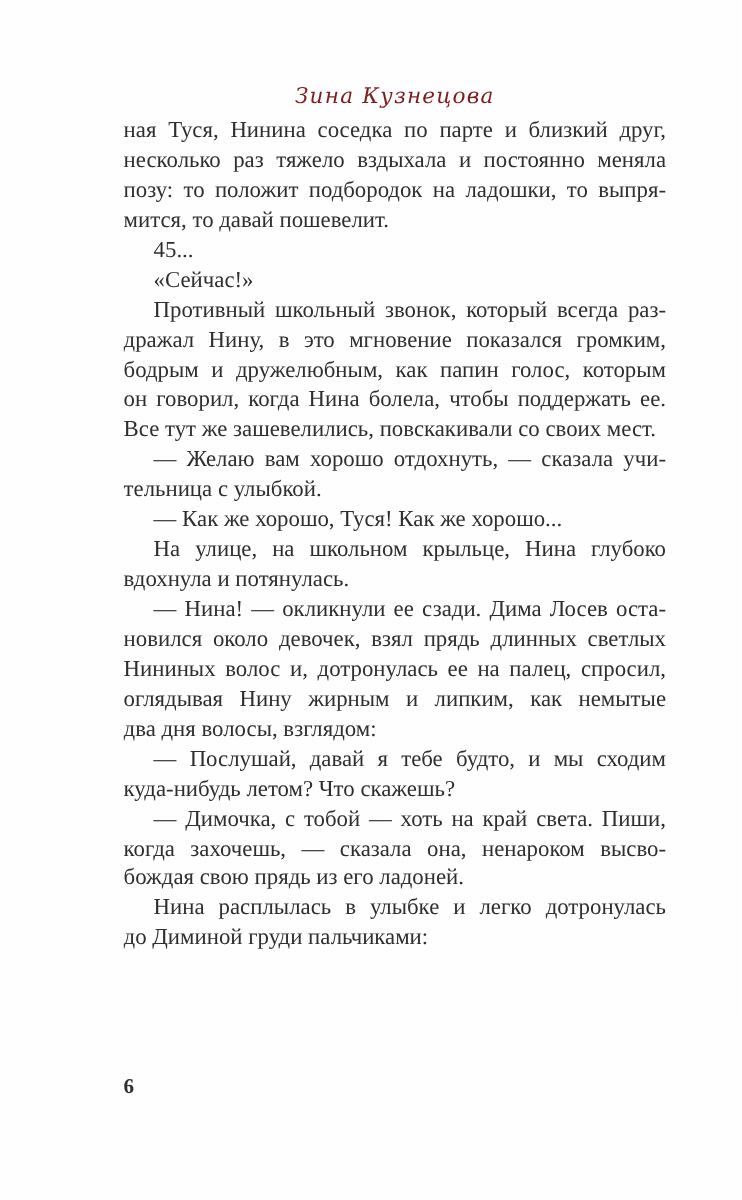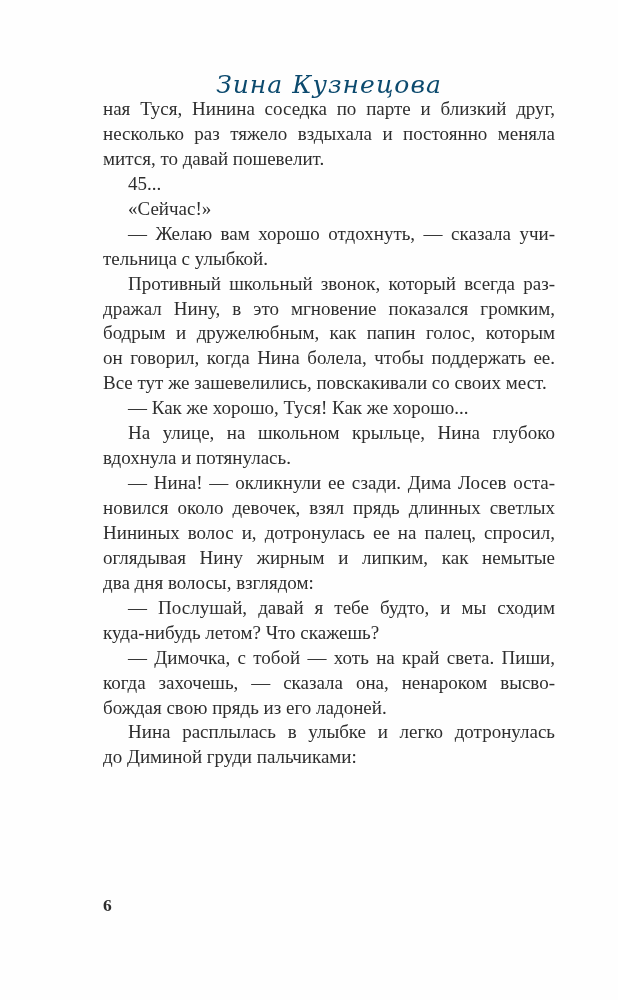--- a/index.html
+++ b/index.html
@@ -17,23 +17,23 @@
     overflow: hidden;
   }
   .running-head {
     position: absolute;
     top: 70px;
     left: 103px;
     width: 452px;
     text-align: center;
     font-family: "DejaVu Serif", serif;
     font-style: italic;
-    font-size: 25px;
+    font-size: 18px;
     letter-spacing: 1px;
-    color: #0c4a6e;
+    color: #7f1d1d;
   }
   .body-text {
     position: absolute;
     top: 97px;
     left: 103px;
     width: 452px;
   }
   .paragraph {
     margin: 0;
     padding: 0;
@@ -66,38 +66,39 @@
 </head>
 <body>
 
 <div class="page">
   <div class="running-head">Зина Кузнецова</div>
 
   <div class="body-text">
       <div class="paragraph">
         <div class="line">ная Туся, Нинина соседка по парте и близкий друг,</div>
         <div class="line">несколько раз тяжело вздыхала и постоянно меняла</div>
+        <div class="line">позу: то положит подбородок на ладошки, то выпря-</div>
         <div class="line para-end">мится, то давай пошевелит.</div>
       </div>
       <div class="paragraph">
         <div class="line indent para-end">45...</div>
       </div>
       <div class="paragraph">
         <div class="line indent para-end">«Сейчас!»</div>
       </div>
       <div class="paragraph">
-        <div class="line indent">— Желаю вам хорошо отдохнуть, — сказала учи-</div>
-        <div class="line para-end">тельница с улыбкой.</div>
-      </div>
-      <div class="paragraph">
         <div class="line indent">Противный школьный звонок, который всегда раз-</div>
         <div class="line">дражал Нину, в это мгновение показался громким,</div>
         <div class="line">бодрым и дружелюбным, как папин голос, которым</div>
         <div class="line">он говорил, когда Нина болела, чтобы поддержать ее.</div>
         <div class="line para-end">Все тут же зашевелились, повскакивали со своих мест.</div>
+      </div>
+      <div class="paragraph">
+        <div class="line indent">— Желаю вам хорошо отдохнуть, — сказала учи-</div>
+        <div class="line para-end">тельница с улыбкой.</div>
       </div>
       <div class="paragraph">
         <div class="line indent para-end">— Как же хорошо, Туся! Как же хорошо...</div>
       </div>
       <div class="paragraph">
         <div class="line indent">На улице, на школьном крыльце, Нина глубоко</div>
         <div class="line para-end">вдохнула и потянулась.</div>
       </div>
       <div class="paragraph">
         <div class="line indent">— Нина! — окликнули ее сзади. Дима Лосев оста-</div>

